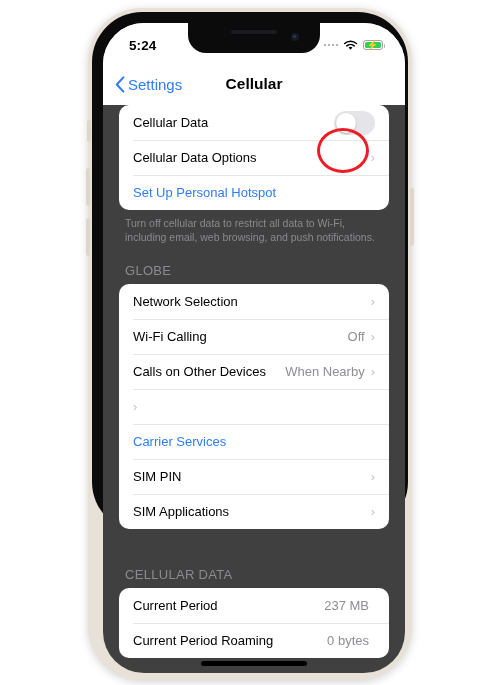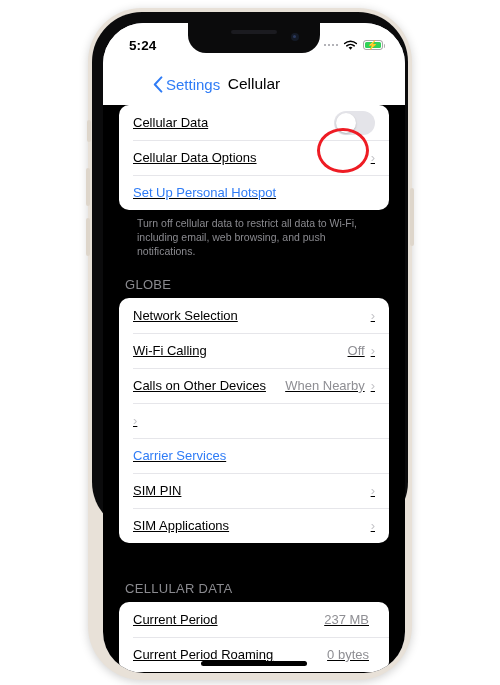--- a/index.html
+++ b/index.html
@@ -104,42 +104,40 @@
     font-size: 9px; line-height:1; color:#000;
   }
 
   
   #nav-bar {
     position: relative;
     height: 42px;
     background: #ffffff;
     display: flex; align-items: center;
     z-index: 20;
-    padding-left: 38px;
   }
   #back-button {
     display: flex; align-items: center; gap: 3px;
     padding-left: 12px; cursor: pointer;
   }
   #back-chevron { display:block; }
   #back-label { color: #2f7cf6; font-size: 15px; }
   #nav-title {
     position: absolute; left: 0; right: 0;
     text-align: center;
-    font-size: 15.5px; font-weight: normal; color: #000;
+    font-size: 15.5px; font-weight: bold; color: #000;
     pointer-events: none;
   }
 
   
   #content {
     position: absolute;
     left: 0; right: 0; top: 82px; bottom: 0;
-    background: #000000;
+    background: #404040;
     overflow: hidden;
-    text-decoration: underline;
   }
   .card {
     background: #ffffff;
     margin: 0 16px;
     border-radius: 10px;
     overflow: hidden;
   }
   .row {
     display: flex; align-items: center;
     height: 35px;
@@ -154,21 +152,21 @@
   .row-label { font-size: 13px; color: #000; flex: 1; }
   .row-label.link { color: #2f7cf6; }
   .row-value { font-size: 13px; color: #8e8e93; margin-right: 6px; }
   .chev {
     font-size: 13px; color: #c4c4c8; font-weight: 300;
     line-height: 1; display: block;
   }
   .footnote {
     font-size: 10.5px; color: #8a8a8f;
     line-height: 1.33;
-    padding: 7px 20px 0 34px;
+    padding: 7px 20px 0 22px;
   }
   .section-header {
     font-size: 13px; color: #8a8a8f;
     letter-spacing: 0.3px;
     padding: 18px 0 6px 22px;
     text-transform: uppercase;
   }
   .gap { height: 20px; }
 
   

